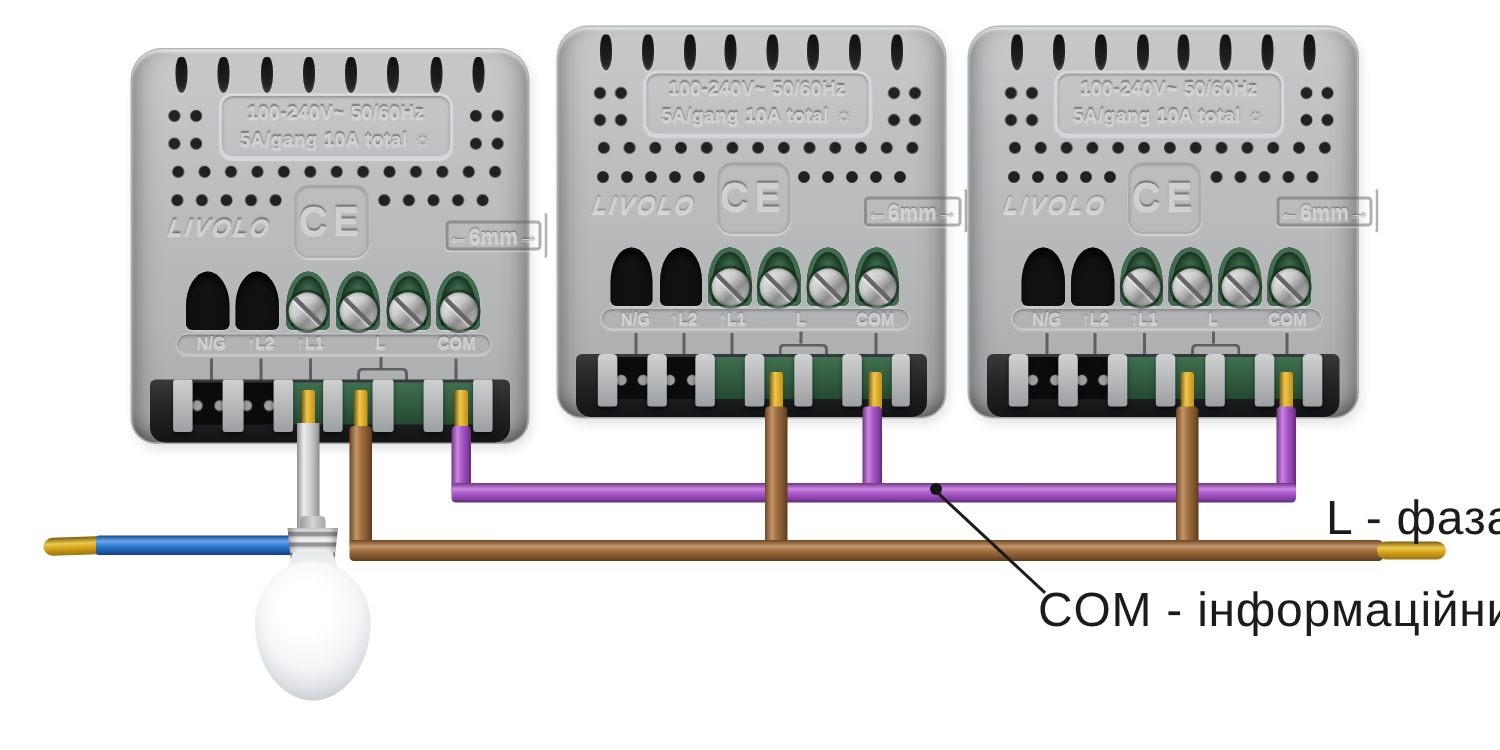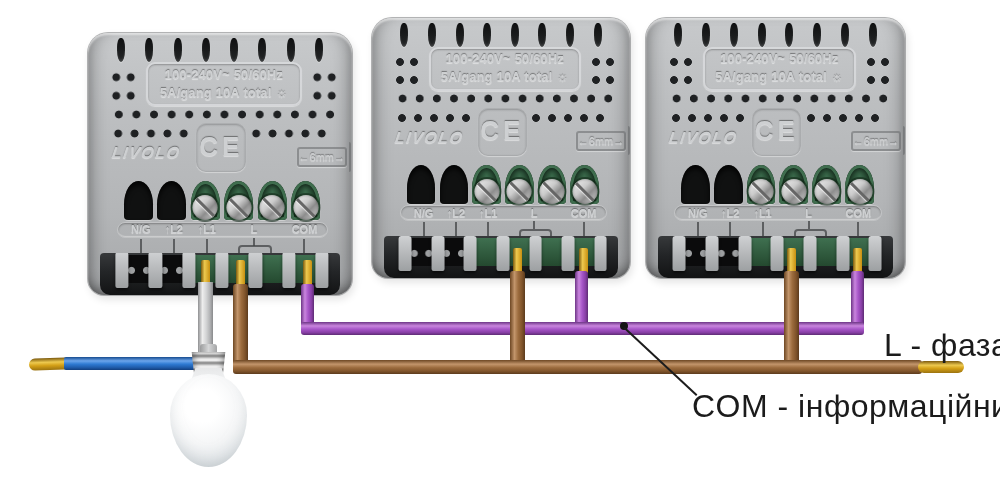--- a/index.html
+++ b/index.html
@@ -52,21 +52,21 @@
         border:1px solid rgba(0,0,0,.08); border-radius:10px;
         box-shadow:inset 0 1px 2px rgba(0,0,0,.22), 0 1px 1px rgba(255,255,255,.4);
         display:flex; align-items:center; justify-content:center; }
   .ce span { font-size:26px; font-weight:bold; letter-spacing:4px; transform:scaleY(1.05); }
 
   .gauge { position:absolute; right:5%; top:43.5%; width:16%; height:7.5%;
            display:flex; align-items:center; }
   .gauge .box { flex:1; height:100%; border:2px solid rgba(96,98,100,.5); border-radius:3px;
                 box-shadow:0 1px 1px rgba(255,255,255,.4);
                 display:flex; align-items:center; justify-content:center;
-                font-size:11px; font-weight:normal; white-space:nowrap; }
+                font-size:14px; font-weight:bold; white-space:nowrap; }
   .gauge .bracket { width:18%; height:150%; border:2px solid rgba(96,98,100,.5);
                     border-left:none; border-radius:0 4px 4px 0; margin-left:2px; }
 
   .terms { position:absolute; left:13.5%; right:12%; top:56.5%; height:15%;
            display:flex; justify-content:space-between; }
   .hole { width:14.9%; height:100%; position:relative;
           border-radius:50% 50% 14% 14% / 60% 60% 10% 10%;
           background:#101111;
           box-shadow:inset 0 4px 5px rgba(0,0,0,.8), 0 1px 1px rgba(255,255,255,.4); }
   .hole.green { background:radial-gradient(ellipse at 50% 28%,#3a6a4b 0%,#1d3d27 55%,#112517 100%);

